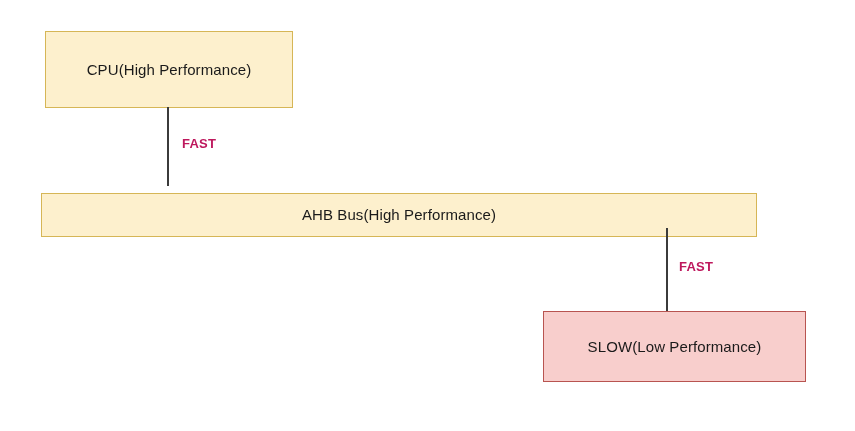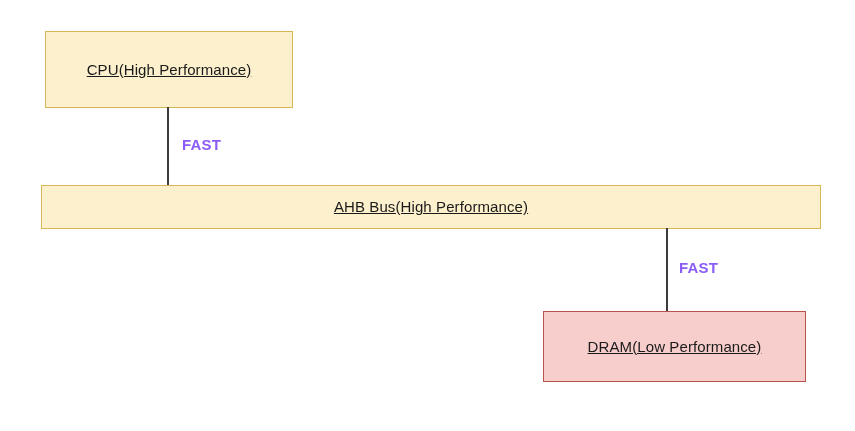--- a/index.html
+++ b/index.html
@@ -19,34 +19,33 @@
     position: absolute;
     box-sizing: border-box;
     display: flex;
     align-items: center;
     justify-content: center;
     text-align: center;
     font-size: 15px;
     color: #1a1a1a;
     line-height: 1.2;
     letter-spacing: 0.1px;
-    text-decoration: underline;
   }
   .node-cpu {
     left: 45px;
     top: 31px;
     width: 248px;
     height: 77px;
     background: #fdf0cd;
     border: 1px solid #d6b656;
   }
   .node-bus {
     left: 41px;
-    top: 185px;
-    width: 780px;
+    top: 193px;
+    width: 716px;
     height: 44px;
     background: #fdf0cd;
     border: 1px solid #d6b656;
   }
   .node-dram {
     left: 543px;
     top: 311px;
     width: 263px;
     height: 71px;
     background: #f8cecc;
@@ -62,23 +61,23 @@
     top: 107px;
     height: 79px;
   }
   .edge-bus-dram {
     left: 666px;
     top: 228px;
     height: 84px;
   }
   .edge-label {
     position: absolute;
-    font-size: 15px;
+    font-size: 13px;
     font-weight: bold;
-    color: #8b5cf6;
+    color: #be185d;
     white-space: nowrap;
     letter-spacing: 0.2px;
   }
   .label-fast {
     left: 182px;
     top: 136px;
   }
   .label-slow {
     left: 679px;
     top: 259px;
@@ -99,16 +98,16 @@
 
   <div class="node node-bus">
     <span>AHB Bus(High Performance)</span>
   </div>
 
   <div class="edge edge-bus-dram"></div>
 
   <div class="edge-label label-slow">FAST</div>
 
   <div class="node node-dram">
-    <span>DRAM(Low Performance)</span>
+    <span>SLOW(Low Performance)</span>
   </div>
 
 </div>
 
 </body></html>

